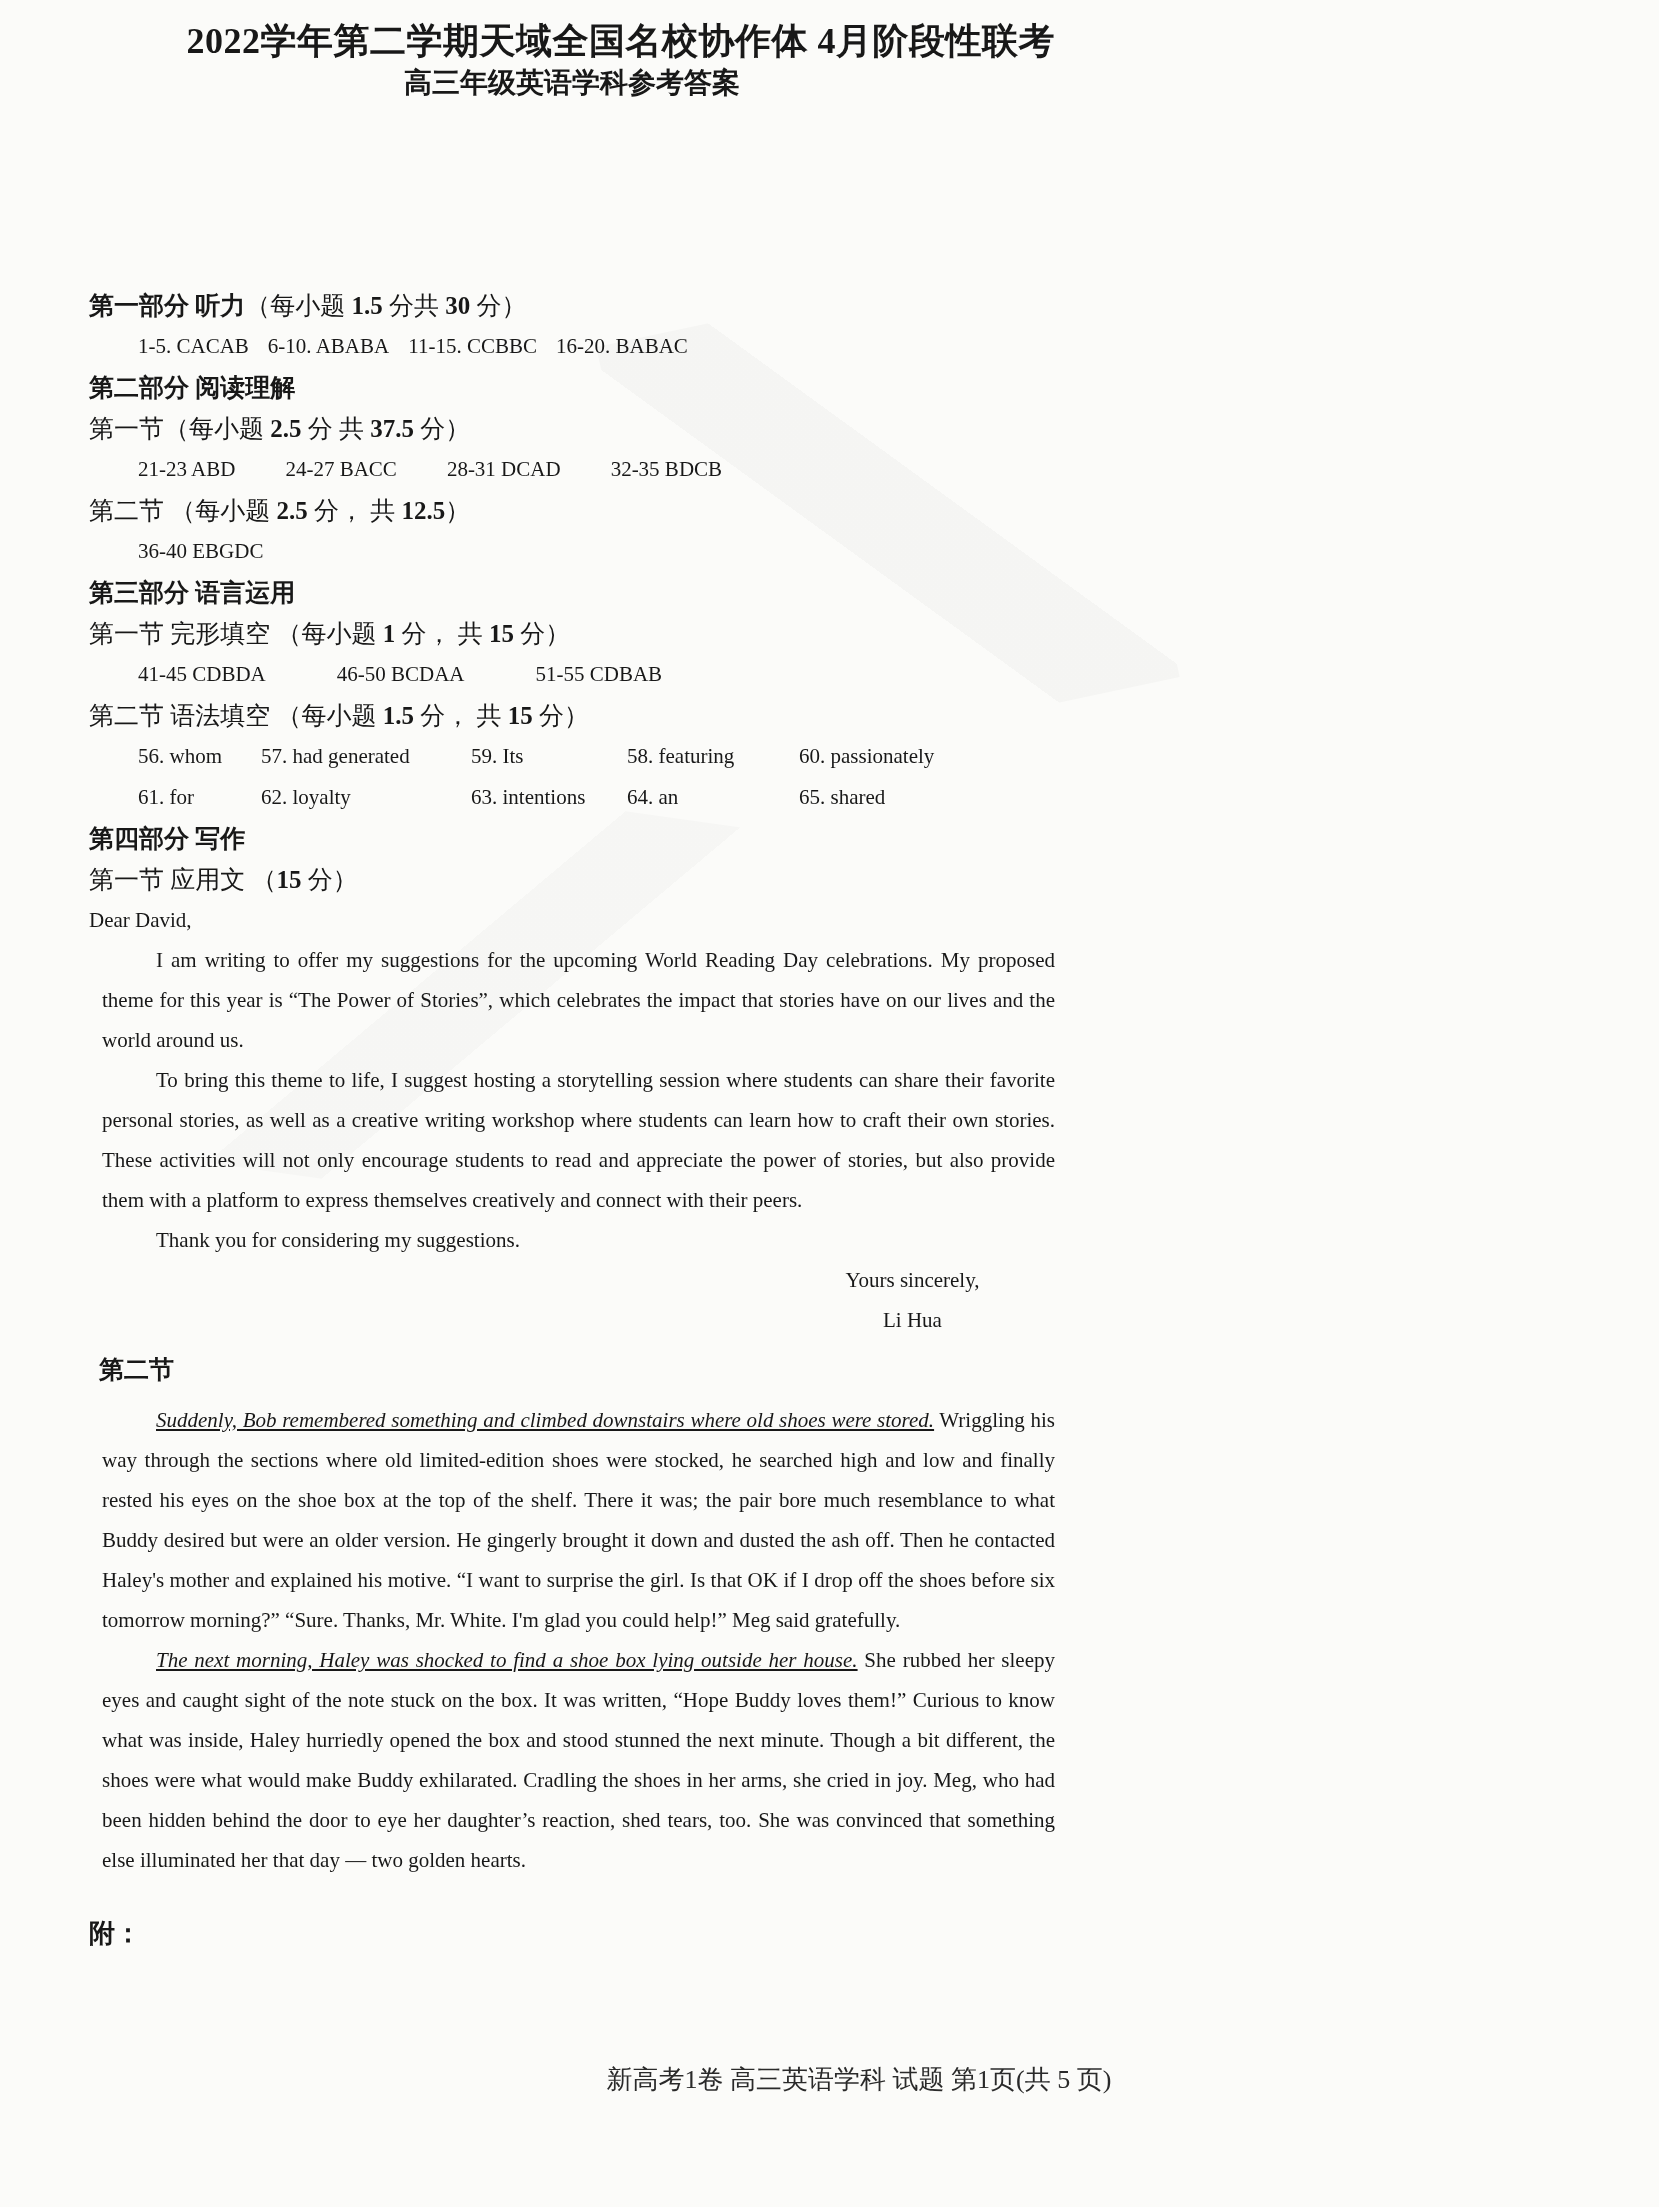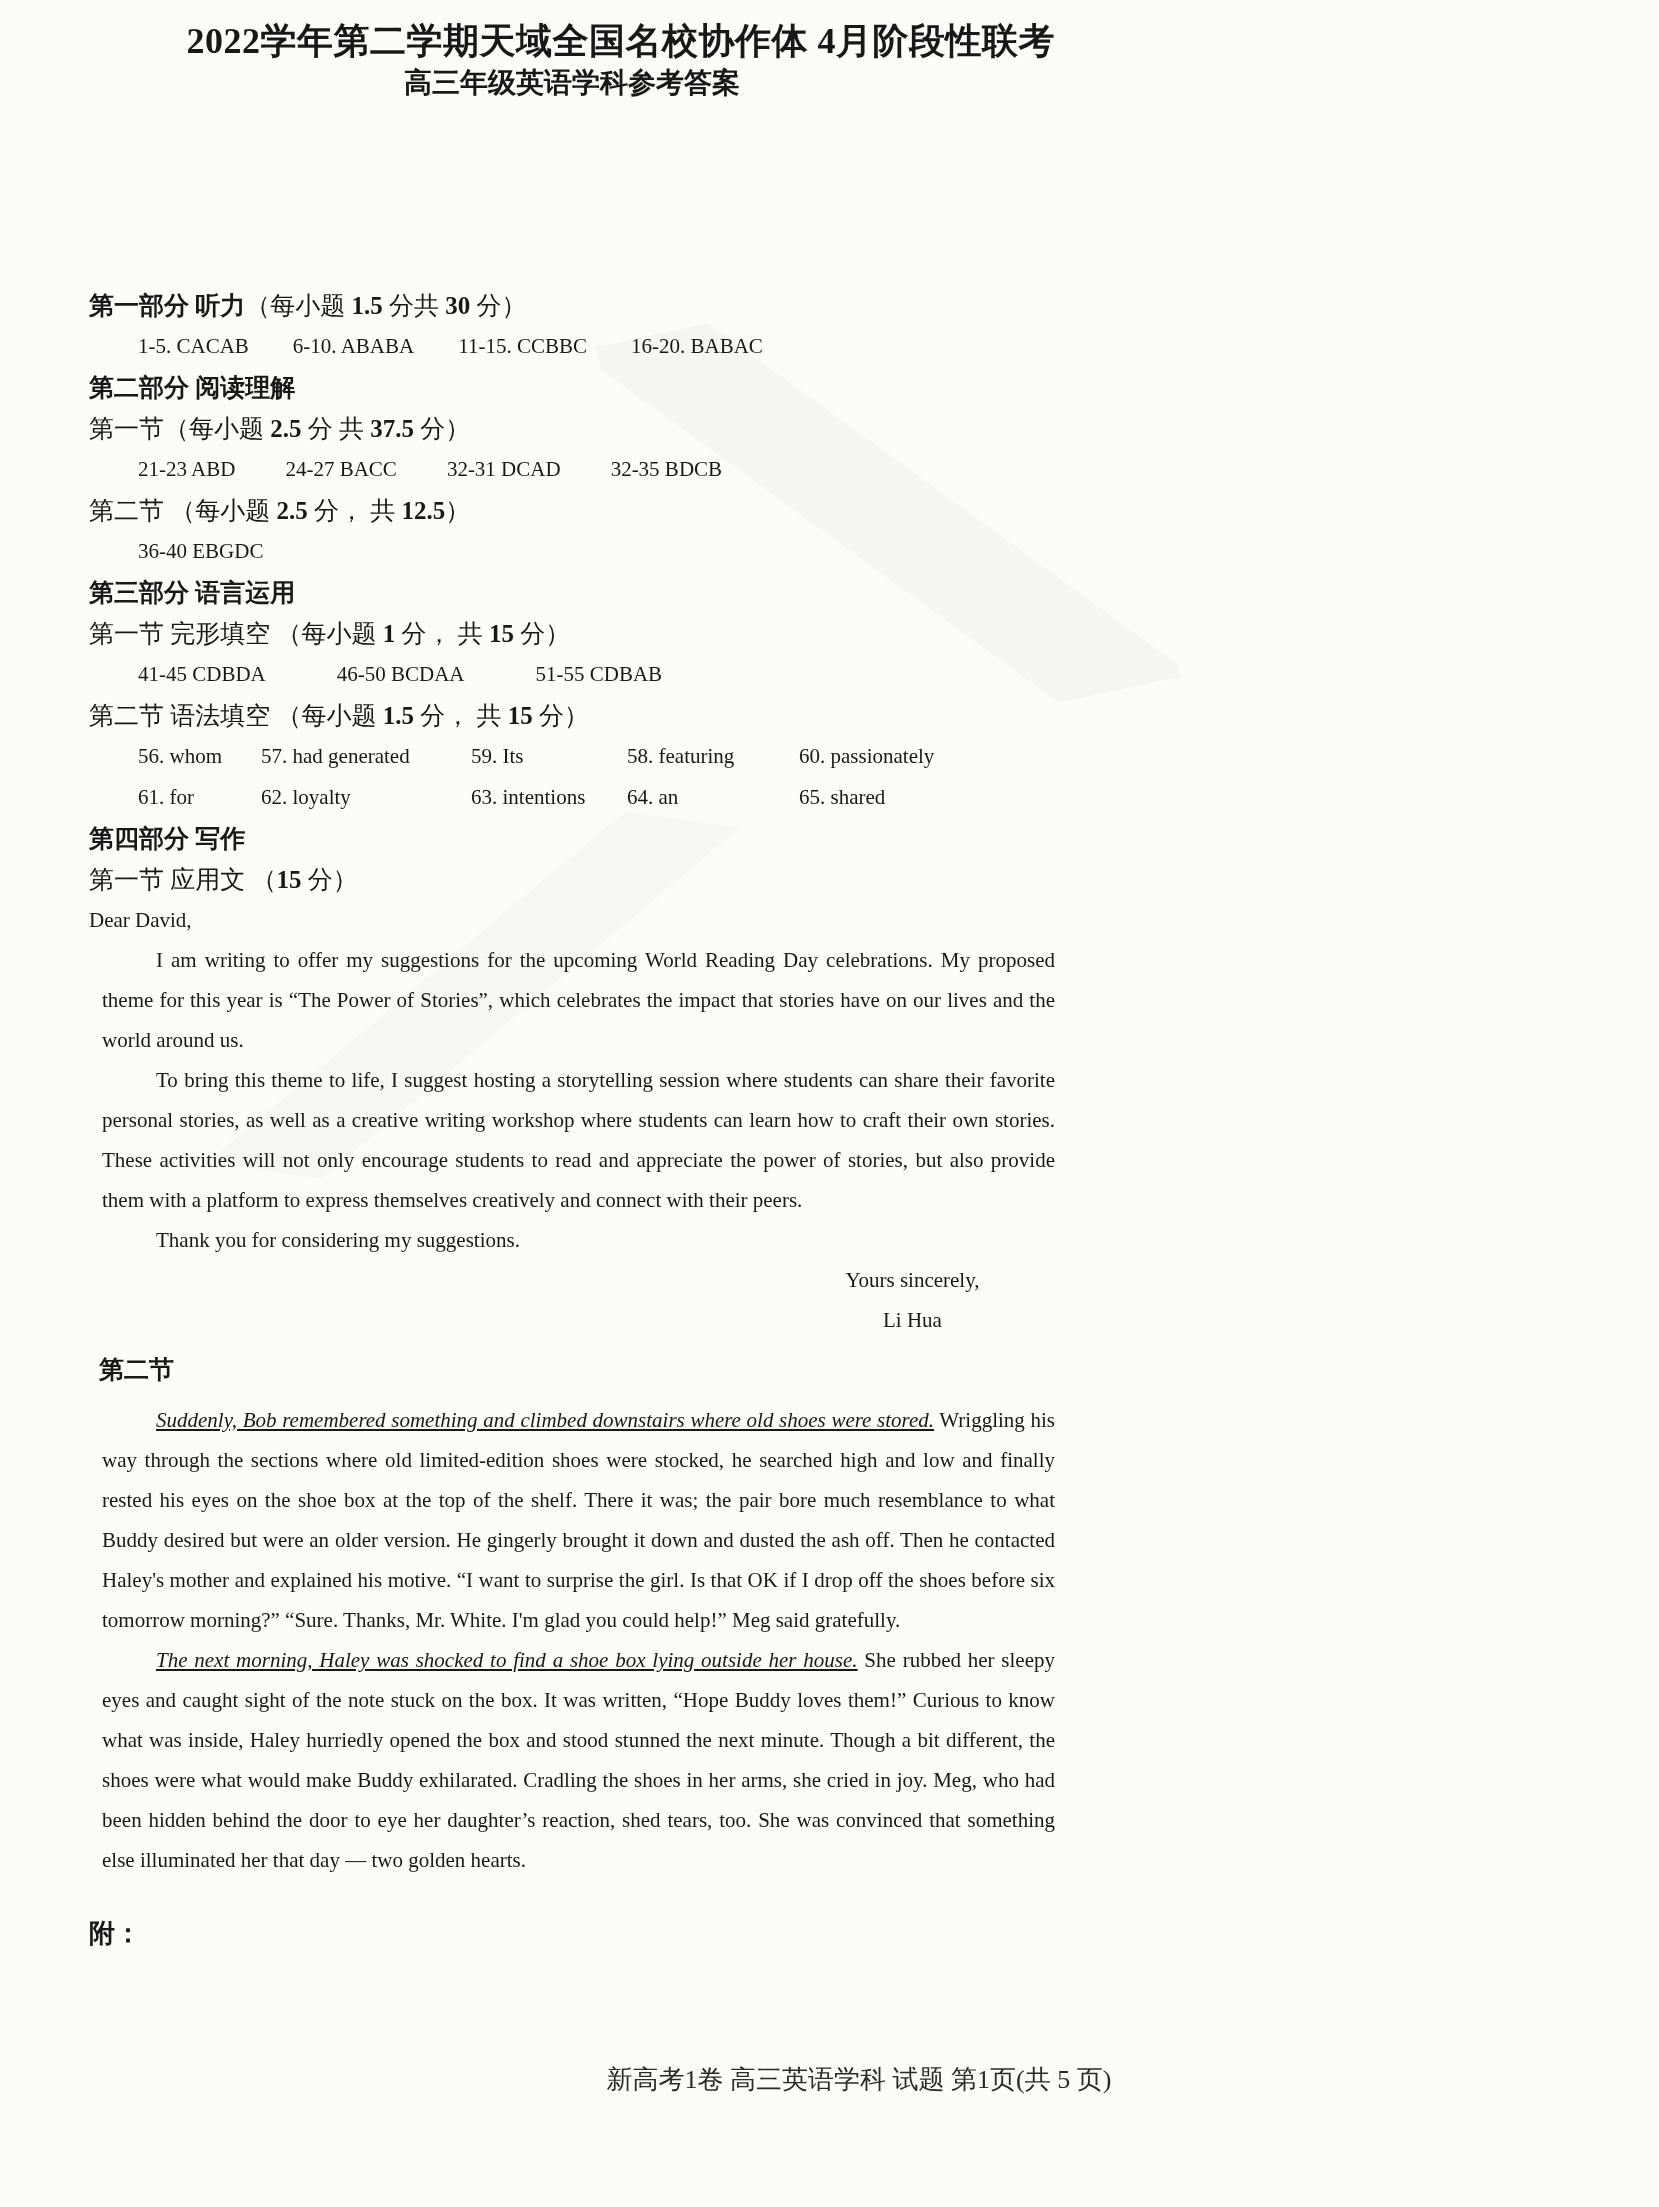--- a/index.html
+++ b/index.html
@@ -38,21 +38,21 @@
     text-align:center;line-height:1.2;
   }
   main{display:block;margin-top:185px;}
   .hline{margin:0;font-size:25px;line-height:41px;white-space:nowrap;}
   .hline .b{font-weight:bold;}
   .aline{
     margin:0;padding-left:49px;
     font-size:21px;line-height:41px;
     display:flex;flex-direction:row;align-items:baseline;
   }
-  .gap46{gap:44px;}
+  .gap46{gap:19px;}
   .gap52{gap:50px;}
   .gap74{gap:71px;}
   .agrid{
     display:grid;
     grid-template-columns:123px 210px 156px 172px auto;
     padding-left:49px;
     font-size:21px;line-height:41px;
   }
   .body{margin:0;font-size:21px;line-height:40px;}
   .just{text-align:justify;}
@@ -87,21 +87,21 @@
         <span>6-10. ABABA</span>
         <span>11-15. CCBBC</span>
         <span>16-20. BABAC</span>
       </p>
 
       <p class="hline"><span class="b">第二部分 阅读理解</span></p>
       <p class="hline"><span>第一节（每小题 </span><span class="b">2.5</span><span> 分 共 </span><span class="b">37.5</span><span> 分）</span></p>
       <p class="aline gap52">
         <span>21-23 ABD</span>
         <span>24-27 BACC</span>
-        <span>32-31 DCAD</span>
+        <span>28-31 DCAD</span>
         <span>32-35 BDCB</span>
       </p>
       <p class="hline"><span>第二节 （每小题 </span><span class="b">2.5</span><span> 分， 共 </span><span class="b">12.5</span><span>）</span></p>
       <p class="aline">
         <span>36-40 EBGDC</span>
       </p>
 
       <p class="hline"><span class="b">第三部分 语言运用</span></p>
       <p class="hline"><span>第一节 完形填空 （每小题 </span><span class="b">1</span><span> 分， 共 </span><span class="b">15</span><span> 分）</span></p>
       <p class="aline gap74">

